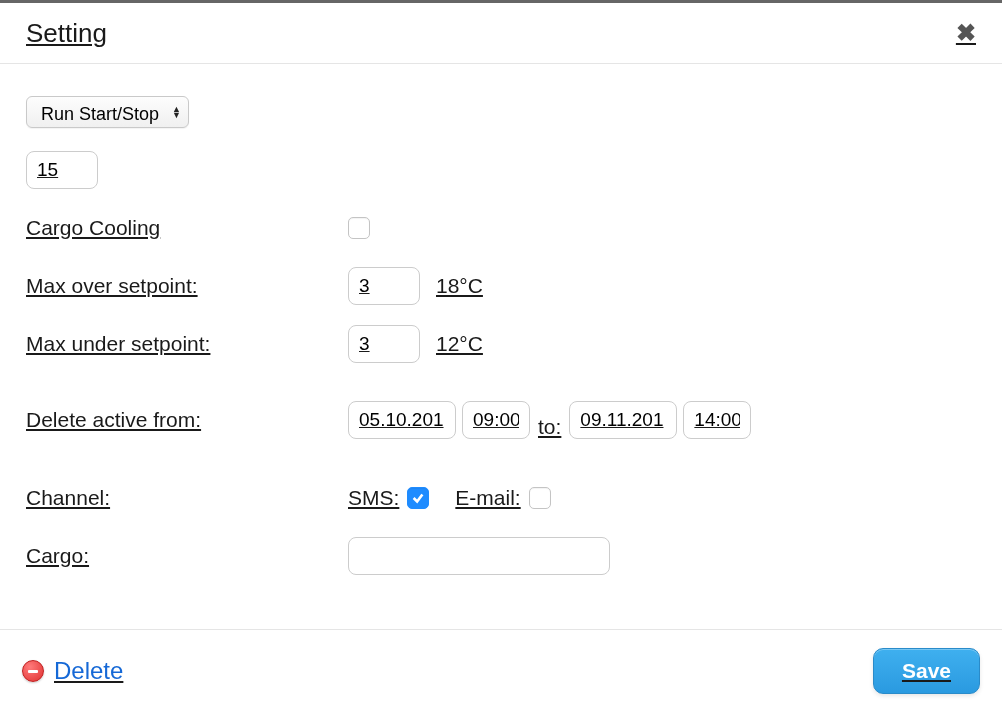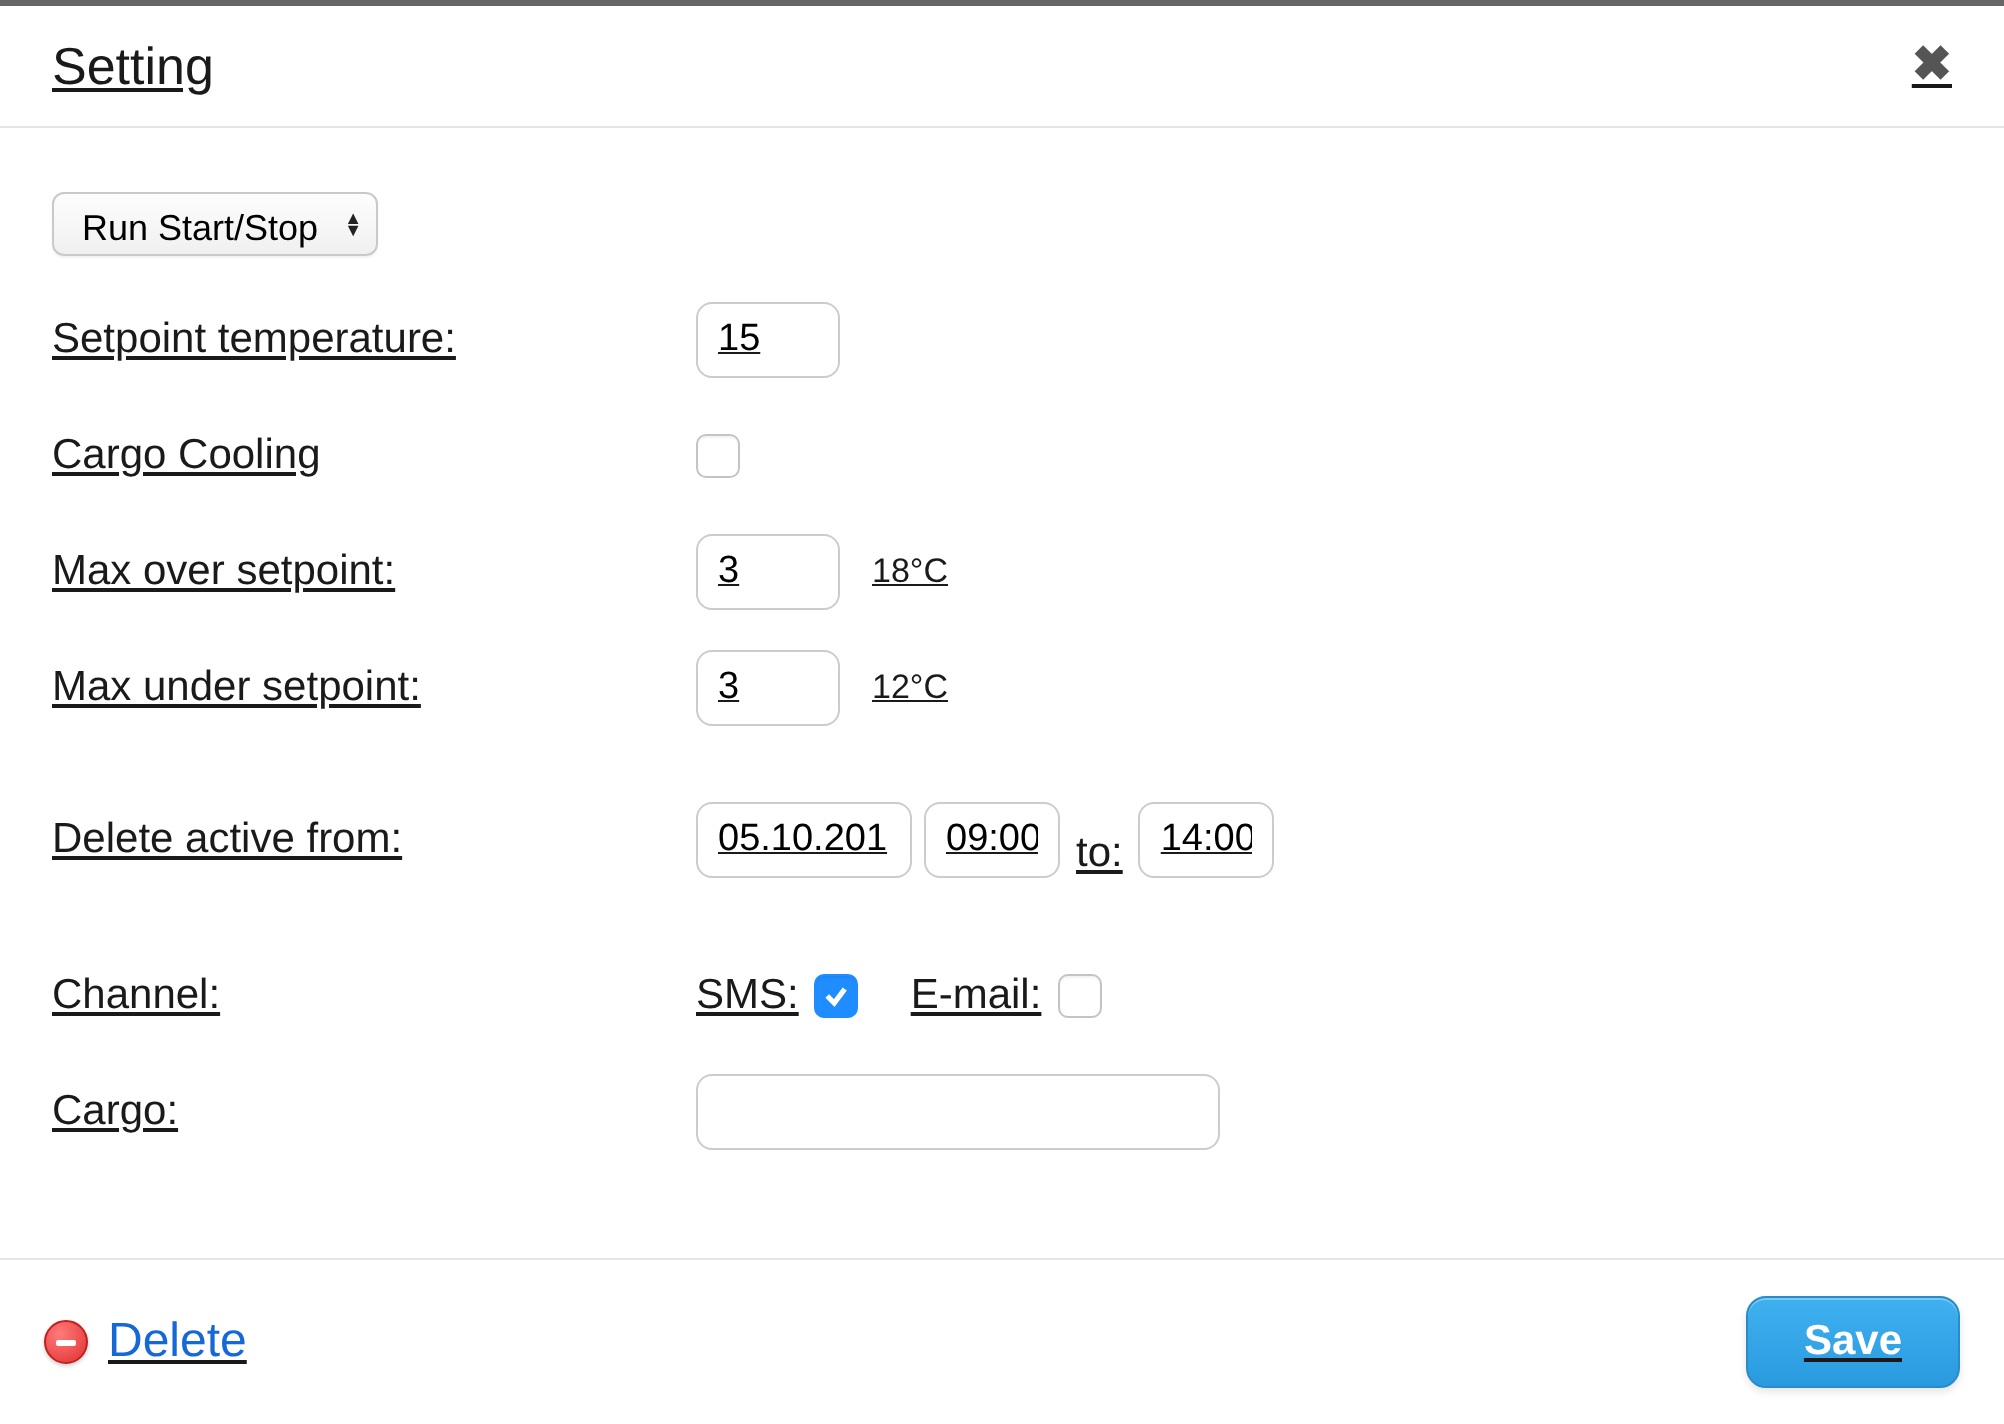--- a/index.html
+++ b/index.html
@@ -128,21 +128,21 @@
     }
     .checkbox svg {
       display: none;
       width: 14px;
       height: 14px;
       stroke: #fff;
       stroke-width: 3;
       fill: none;
     }
     .suffix-text {
-      font-size: 17px;
+      font-size: 21px;
       color: #1a1a1a;
       margin-left: 6px;
     }
     .inline-label {
       font-size: 21px;
       color: #1a1a1a;
     }
     .modal-footer {
       border-top: 1px solid #e5e5e5;
       padding: 18px 22px;
@@ -208,21 +208,20 @@
           </select>
           <div class="select-arrows">
             <span>▲</span>
               <span>▼</span>
           </div>
         </div>
       </div>
     </div>
 
     <div class="form-row">
-      <div class="form-label">Setpoint temperature:</div>
       <div class="form-controls">
         <input class="text-input w-small" value="15" style="">
       </div>
     </div>
 
     <div class="form-row">
       <div class="form-label">Cargo Cooling</div>
       <div class="form-controls">
         <div class="checkbox">
           
@@ -245,20 +244,21 @@
         <span class="suffix-text">12°C</span>
       </div>
     </div>
 
     <div class="form-row" style="margin-bottom:30px;">
       <div class="form-label">Delete active from:</div>
       <div class="form-controls" style="gap:6px;align-items:flex-end;">
         <input class="text-input w-date" value="05.10.201" style="">
         <input class="text-input w-time" value="09:00" style="">
         <span class="inline-label" style="margin:0 2px;">to:</span>
+        <input class="text-input w-date" value="09.11.201" style="">
         <input class="text-input w-time" value="14:00" style="">
       </div>
     </div>
 
     <div class="form-row">
       <div class="form-label">Channel:</div>
       <div class="form-controls" style="gap:8px;">
         <span class="inline-label">SMS:</span>
         <div class="checkbox checked">
           <svg viewBox="0 0 16 16">

